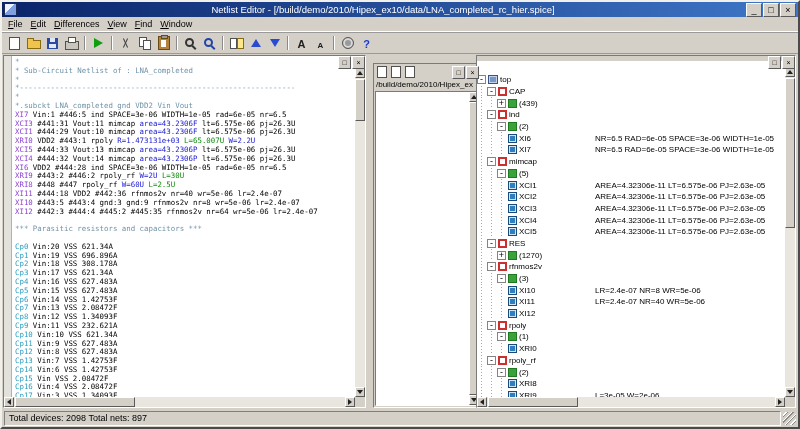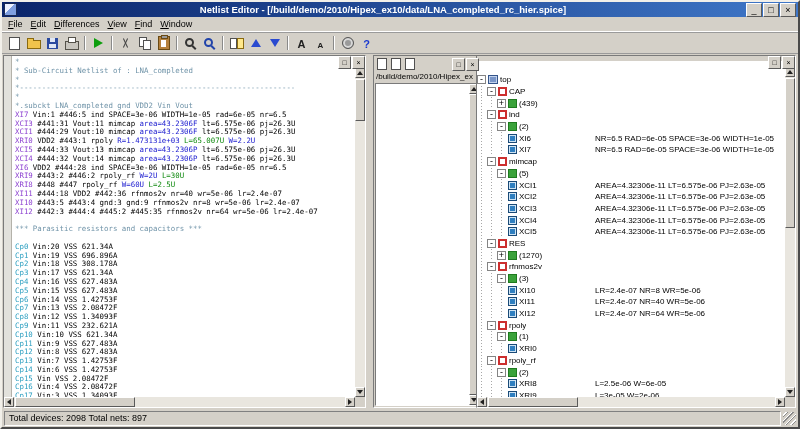--- a/index.html
+++ b/index.html
@@ -4,21 +4,21 @@
 <style>
   html,body{margin:0;padding:0;}
   body{width:800px;height:429px;overflow:hidden;font-family:"Liberation Sans","DejaVu Sans",sans-serif;background:#d4d0c8;position:relative;}
   .window{position:absolute;inset:0;background:var(--chrome);border:2px solid;border-color:#f2f0ea #4a4a4a #4a4a4a #f2f0ea;display:flex;flex-direction:column;}
 
   
   .titlebar{height:15px;flex:none;display:flex;align-items:center;padding:0 2px;
     background:linear-gradient(90deg,var(--titlebar-left),var(--titlebar-right));}
   .app-icon{width:11px;height:11px;flex:none;margin-right:3px;border:1px solid #1a2a55;
     background:linear-gradient(135deg,#eef2ff 45%,#7f9fe0 45%);}
-  .title-text{flex:1;text-align:center;color:#fff;font-size:9.5px;font-weight:bold;white-space:nowrap;overflow:hidden;}
+  .title-text{flex:1;text-align:center;color:#fff;font-size:9.5px;font-weight:normal;white-space:nowrap;overflow:hidden;}
   .win-btns{display:flex;gap:1px;flex:none;}
   .wbtn{width:14px;height:12px;background:var(--chrome);border:1px solid;border-color:#fff #5a5a5a #5a5a5a #fff;
     display:flex;align-items:center;justify-content:center;font-size:9px;line-height:6px;color:#000;}
 
   
   .menubar{height:14px;flex:none;display:flex;align-items:center;padding:0 2px;border-bottom:1px solid #fff;}
   .menu-item{display:inline-block;font-size:9px;padding:1px 4px;color:#000;}
   .menu-item::first-letter{text-decoration:underline;}
 
   
@@ -89,21 +89,21 @@
   .tk-c{color:var(--comment);}
   .tk-m{color:var(--instance);}
   .tk-b{color:var(--param-blue);}
   .tk-g{color:var(--value-green);}
   .tk-y{color:var(--cap-cyan);}
   .tk-k{color:var(--text);}
   .ed-vsb{right:0;top:12px;bottom:10px;}
   .ed-hsb{left:0;right:10px;bottom:0;}
 
   
-  .browser-child{left:371px;width:107px;background:var(--chrome);}
+  .browser-child{left:371px;width:107px;background:var(--chrome);margin-top:8px;}
   .browser-toolbar{height:14px;display:flex;align-items:center;gap:2px;padding:1px 2px;position:relative;}
   .btool{width:12px;height:12px;display:flex;align-items:center;justify-content:center;}
   .browser-path{height:12px;font-size:8px;padding:0 2px;white-space:nowrap;overflow:hidden;color:#000;}
   .browser-list{position:absolute;left:1px;right:1px;top:27px;bottom:1px;background:#fff;border:1px solid;border-color:#7a7a7a #fff #fff #7a7a7a;}
   .bl-vsb{right:0;top:0;bottom:0;}
 
   
   .tree-child{left:474px;right:2px;}
   .tree-topstrip{position:absolute;left:0;right:0;top:0;height:5px;background:var(--chrome);}
   .tree-header{position:absolute;left:0;right:10px;top:5px;height:14px;display:flex;font-size:10px;margin-top:16px;}
@@ -506,21 +506,20 @@
           </div>
           <div class="tree-row">
             <div class="tree-item-cell">
               <span class="guide"></span>
               <span class="guide"></span>
               <span class="guide"></span>
               <span class="ticon ticon-leaf"></span>
               <span class="tlabel">XI12</span>
             </div>
             <div class="tree-cell-col"></div>
-            <div class="tree-params">LR=2.4e-07 NR=64 WR=5e-06</div>
           </div>
           <div class="tree-row">
             <div class="tree-item-cell">
               <span class="guide"></span>
               <span class="expander">-</span>
               <span class="ticon ticon-cat"></span>
               <span class="tlabel">rpoly</span>
             </div>
             <div class="tree-cell-col"></div>
             <div class="tree-params"></div>
@@ -569,21 +568,20 @@
           </div>
           <div class="tree-row">
             <div class="tree-item-cell">
               <span class="guide"></span>
               <span class="guide"></span>
               <span class="guide"></span>
               <span class="ticon ticon-leaf"></span>
               <span class="tlabel">XRI8</span>
             </div>
             <div class="tree-cell-col"></div>
-            <div class="tree-params">L=2.5e-06 W=6e-05</div>
           </div>
           <div class="tree-row">
             <div class="tree-item-cell">
               <span class="guide"></span>
               <span class="guide"></span>
               <span class="guide"></span>
               <span class="ticon ticon-leaf"></span>
               <span class="tlabel">XRI9</span>
             </div>
             <div class="tree-cell-col"></div>

